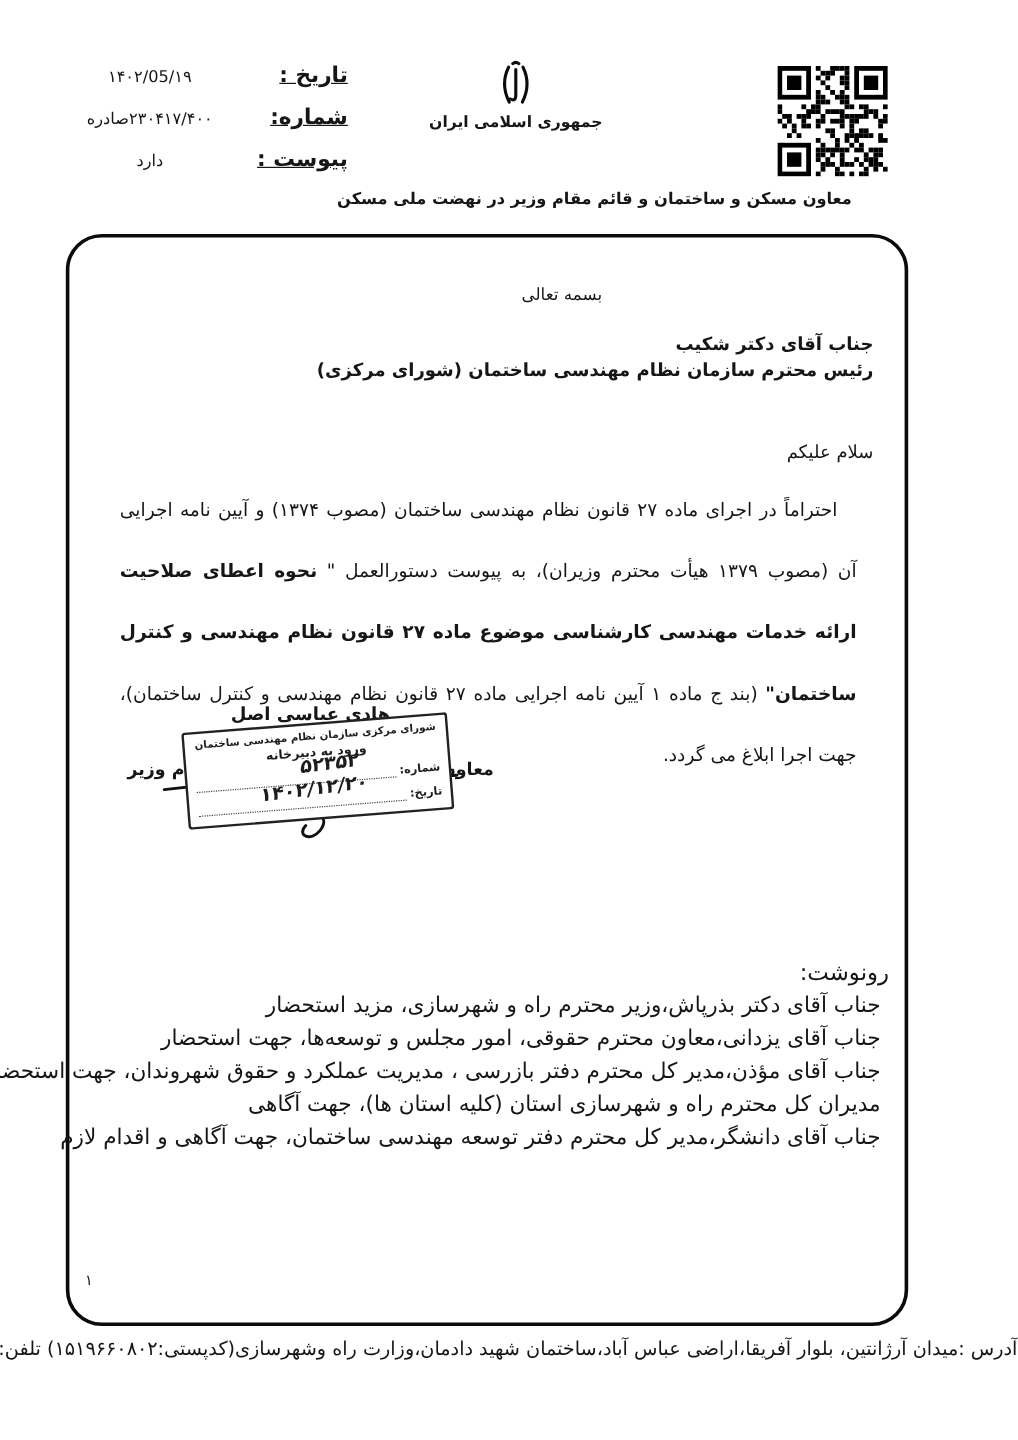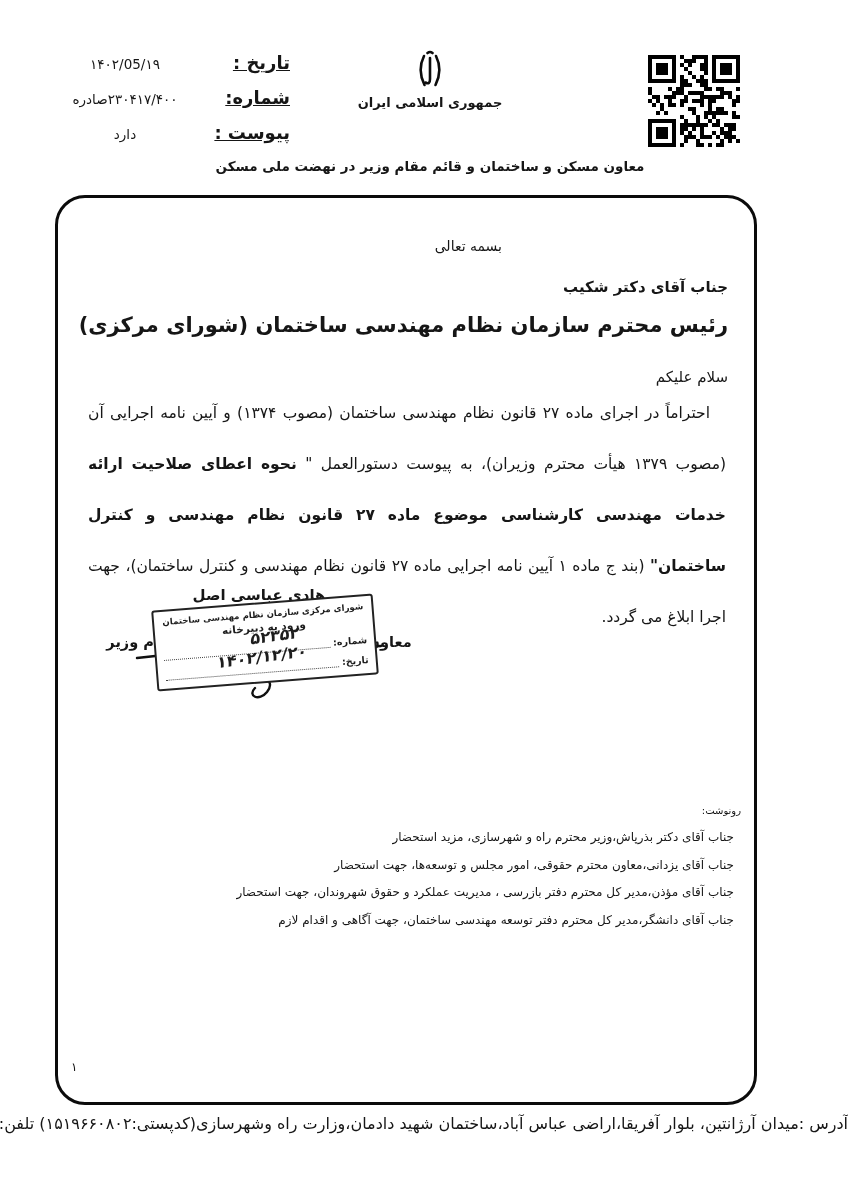--- a/index.html
+++ b/index.html
@@ -10,32 +10,32 @@
   
   .meta{position:absolute;top:52px;left:34px;width:256px;direction:rtl;}
   .meta-row{display:flex;align-items:baseline;margin-bottom:14px;}
   .meta-label{font-weight:bold;font-size:18px;width:74px;white-space:nowrap;text-decoration:underline;}
   .meta-value{font-size:13.5px;flex:1;text-align:center;white-space:nowrap;}
   
   .hdr-center{position:absolute;top:50px;left:300px;width:260px;text-align:center;direction:rtl;}
   .emblem{display:inline-block;height:40px;}
   .country{font-weight:bold;font-size:13px;margin-top:1px;}
   .ministry{font-weight:bold;font-size:20px;margin-top:5px;letter-spacing:.5px;}
-  .office{position:absolute;top:158px;left:150px;width:560px;text-align:center;
+  .office{position:absolute;top:158px;left:150px;width:560px;text-align:right;
           font-weight:bold;font-size:13.5px;direction:rtl;}
   
   .qr{position:absolute;left:648px;top:55px;width:92px;height:92px;}
   
   .letter-box{position:absolute;left:55px;top:195px;width:696px;height:904px;
               border:3px solid #0b0b0b;border-radius:30px;direction:rtl;}
   .basmala{position:absolute;top:26px;right:252px;font-size:14px;margin-top:14px;}
   .recipient1{position:absolute;top:80px;right:26px;font-weight:bold;font-size:15px;}
-  .recipient2{position:absolute;top:115px;right:26px;font-weight:bold;font-size:21px;}
+  .recipient2{position:absolute;top:101px;right:26px;font-weight:bold;font-size:15px;}
   .salutation{position:absolute;top:170px;right:26px;font-size:15px;}
-  .body-par{position:absolute;top:186px;right:24px;left:26px;margin:4px;
+  .body-par{position:absolute;top:186px;right:24px;left:26px;margin:16px;
             font-size:15.5px;line-height:51px;text-align:justify;direction:rtl;}
   .body-par .b{font-weight:bold;}
   .body-par{text-indent:16px;}
   
   .sig{position:absolute;top:388px;right:330px;width:330px;text-align:center;font-weight:bold;}
   .sig-name{font-size:15px;}
   .sig-title1{margin-top:30px;font-size:14.5px;}
   .sig-title2{margin-top:7px;font-size:14.5px;}
   .sig-scribble{position:absolute;top:10px;left:35px;width:260px;height:120px;pointer-events:none;}
   
@@ -44,22 +44,22 @@
          text-align:center;color:#1d1d1d;background:#fff;}
   .stamp-l1{font-size:8.6px;font-weight:bold;white-space:nowrap;}
   .stamp-l2{font-size:10.5px;font-weight:bold;margin-top:2px;}
   .stamp-row{display:flex;direction:rtl;align-items:flex-end;margin-top:4px;font-size:9.5px;}
   .stamp-row .lbl{font-weight:bold;white-space:nowrap;}
   .stamp-fill{flex:1;border-bottom:1.5px dotted #444;height:15px;position:relative;margin-right:3px;}
   .hand{position:absolute;right:18%;top:-10px;font-size:16px;font-weight:bold;
         transform:skewX(-10deg) rotate(-3deg);letter-spacing:3px;white-space:nowrap;}
   
   .cc{position:absolute;top:600px;right:13px;left:40px;text-align:right;direction:rtl;}
-  .cc-label{font-size:10px;line-height:26px;text-align:right;}
-  .cc-item{font-size:12px;line-height:27.5px;padding-right:7px;white-space:nowrap;text-align:right;}
+  .cc-label{font-size:19px;line-height:26px;text-align:right;}
+  .cc-item{font-size:18px;line-height:27.5px;padding-right:7px;white-space:nowrap;text-align:right;}
   .pagenum{position:absolute;left:13px;top:862px;font-size:12px;}
   
   .footer{position:absolute;top:1110px;left:0;width:848px;text-align:center;direction:rtl;
           font-size:16px;line-height:27px;white-space:nowrap;}
 </style>
 </head>
 <body dir="rtl">
 
 <div class="meta">
   <div class="meta-row">
@@ -296,20 +296,21 @@
         <span class="hand">۱۴۰۲/۱۲/۲۰</span>
       </span>
     </div>
   </div>
 
   <div class="cc">
     <div class="cc-label">رونوشت:</div>
     <div class="cc-item">جناب آقای دکتر بذرپاش،وزیر محترم راه و شهرسازی، مزید استحضار</div>
     <div class="cc-item">جناب آقای یزدانی،معاون محترم حقوقی، امور مجلس و توسعه‌ها، جهت استحضار</div>
     <div class="cc-item">جناب آقای مؤذن،مدیر کل محترم دفتر بازرسی ، مدیریت عملکرد و حقوق شهروندان، جهت استحضار</div>
+    <div class="cc-item">مدیران کل محترم راه و شهرسازی استان (کلیه استان ها)، جهت آگاهی</div>
     <div class="cc-item">جناب آقای دانشگر،مدیر کل محترم دفتر توسعه مهندسی ساختمان، جهت آگاهی و اقدام لازم</div>
   </div>
 
   <div class="pagenum">۱</div>
 </div>
 
 <div class="footer">
   <div>آدرس :میدان آرژانتین، بلوار آفریقا،اراضی عباس آباد،ساختمان شهید دادمان،وزارت راه وشهرسازی(کدپستی:۱۵۱۹۶۶۰۸۰۲) تلفن:۹-۸۸۸۷۸۰۳۱</div>
 </div>
 

